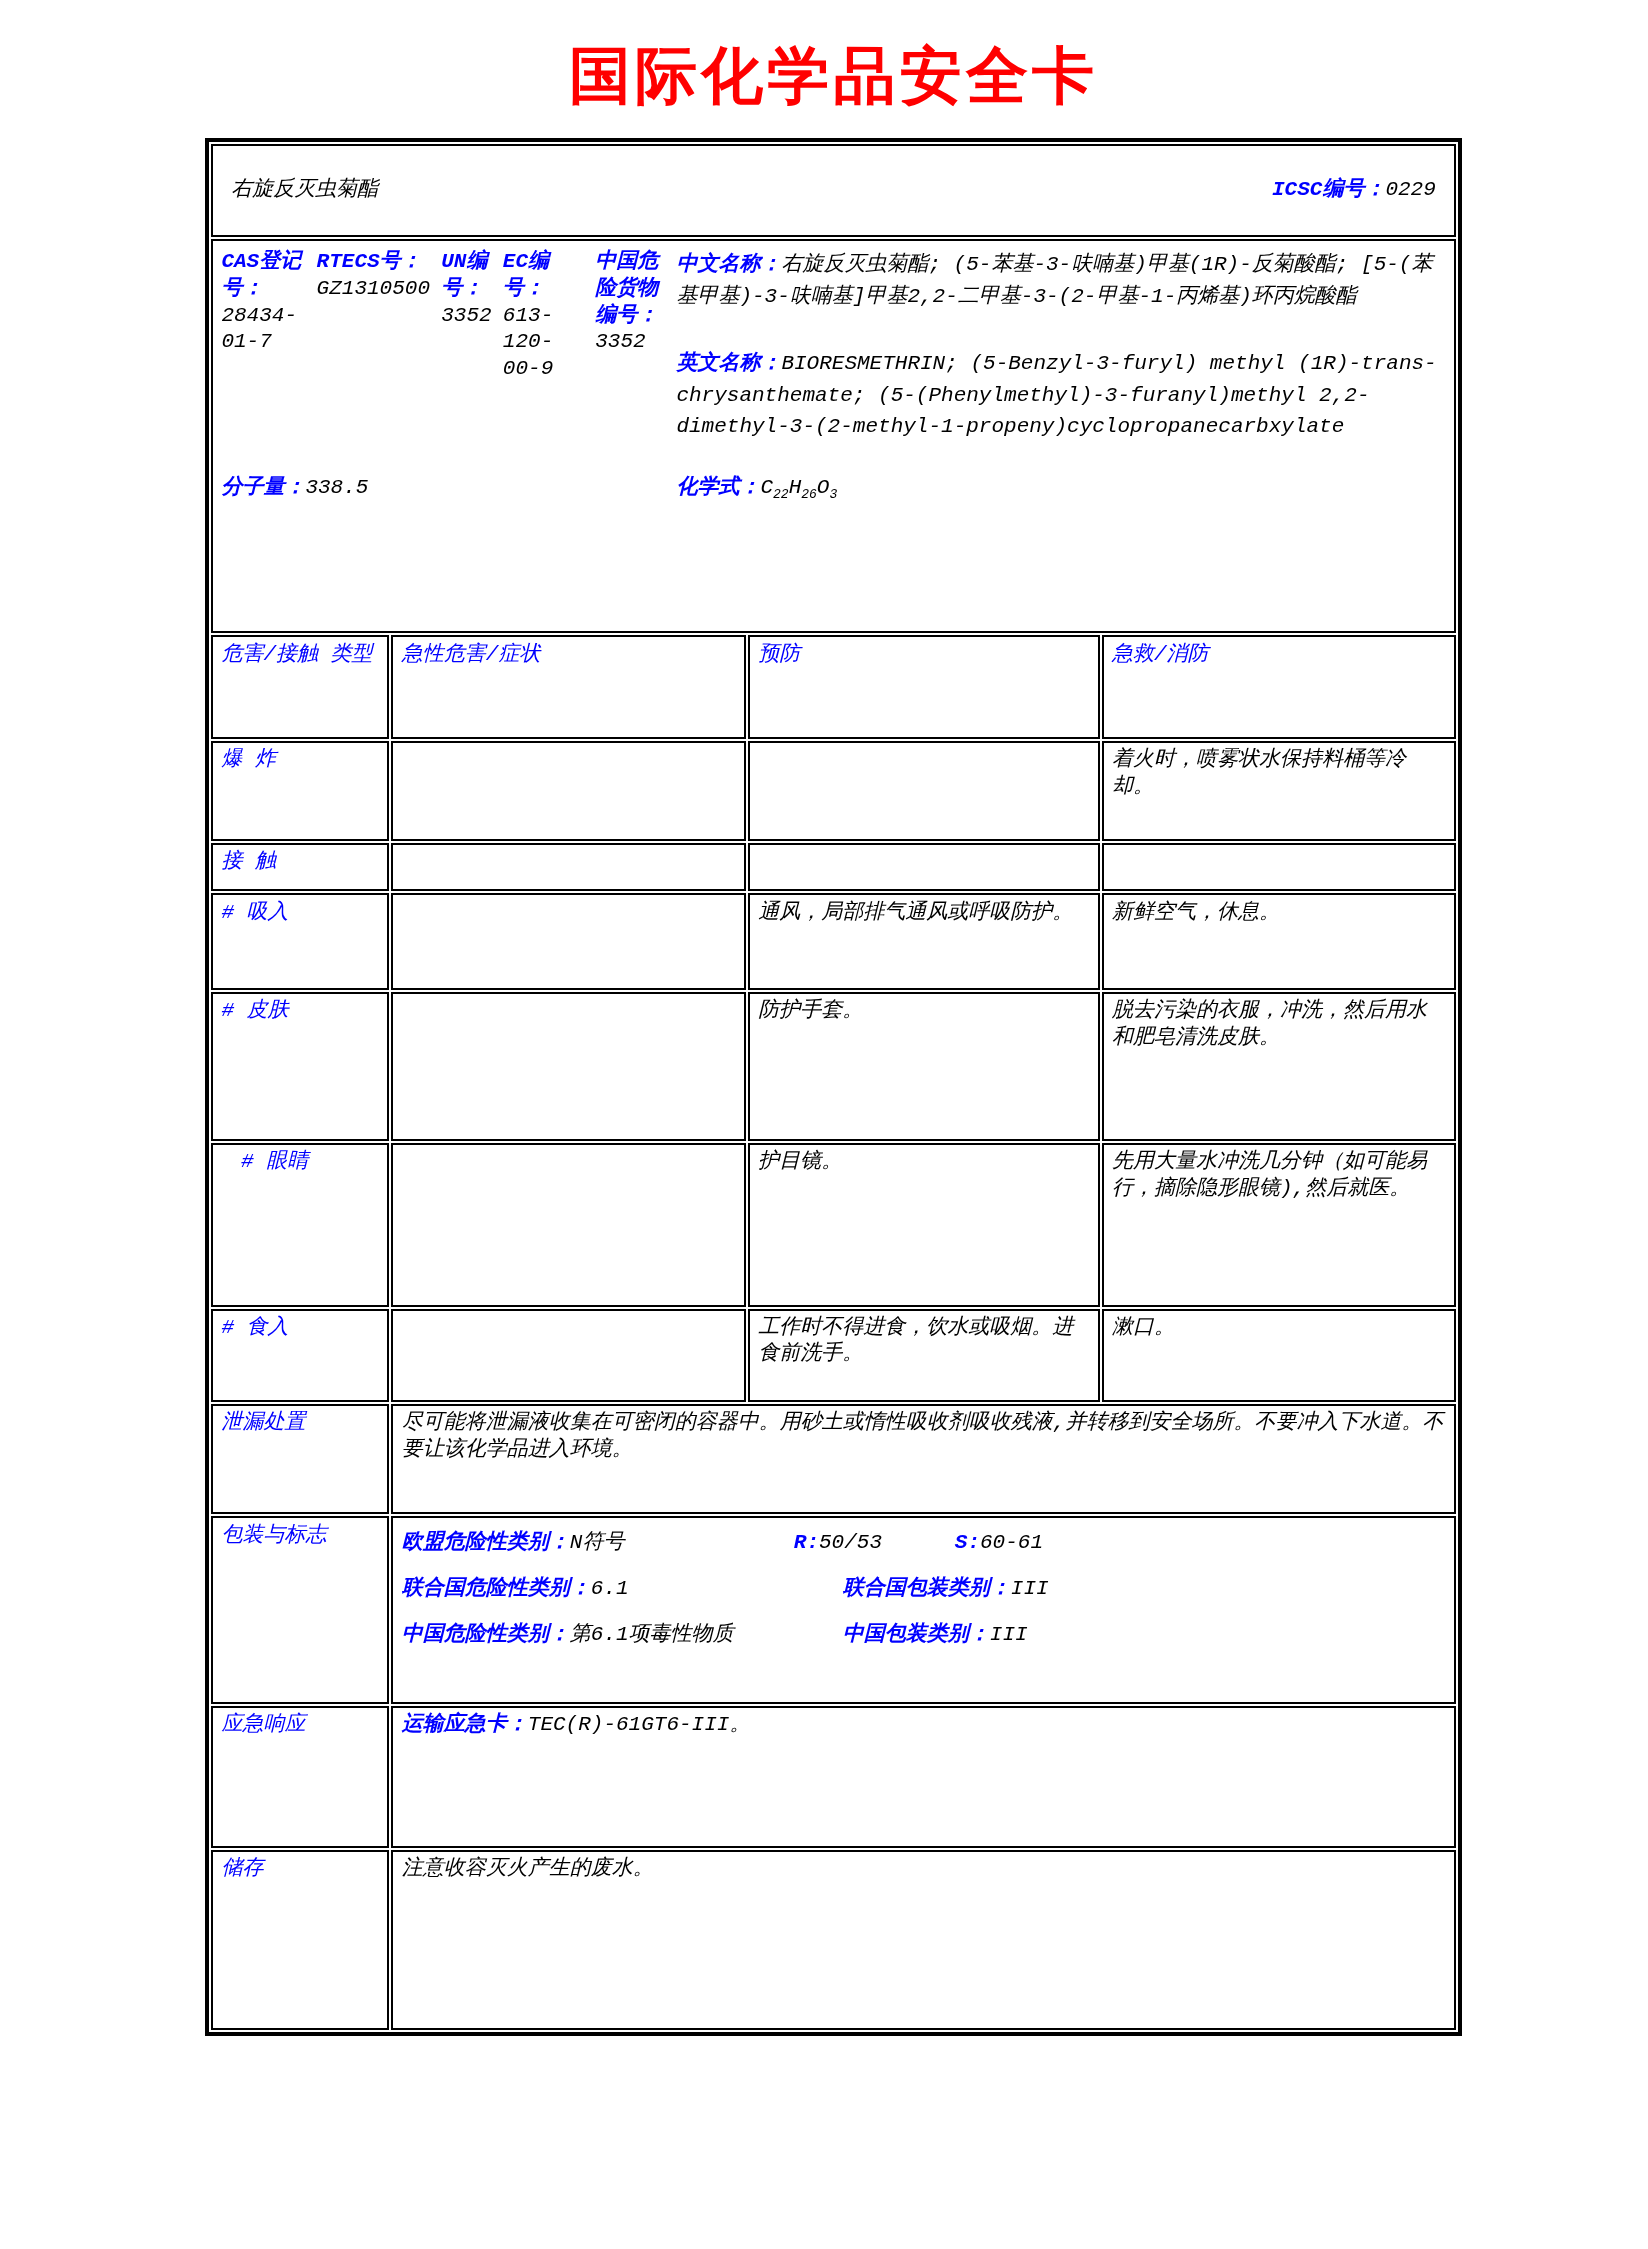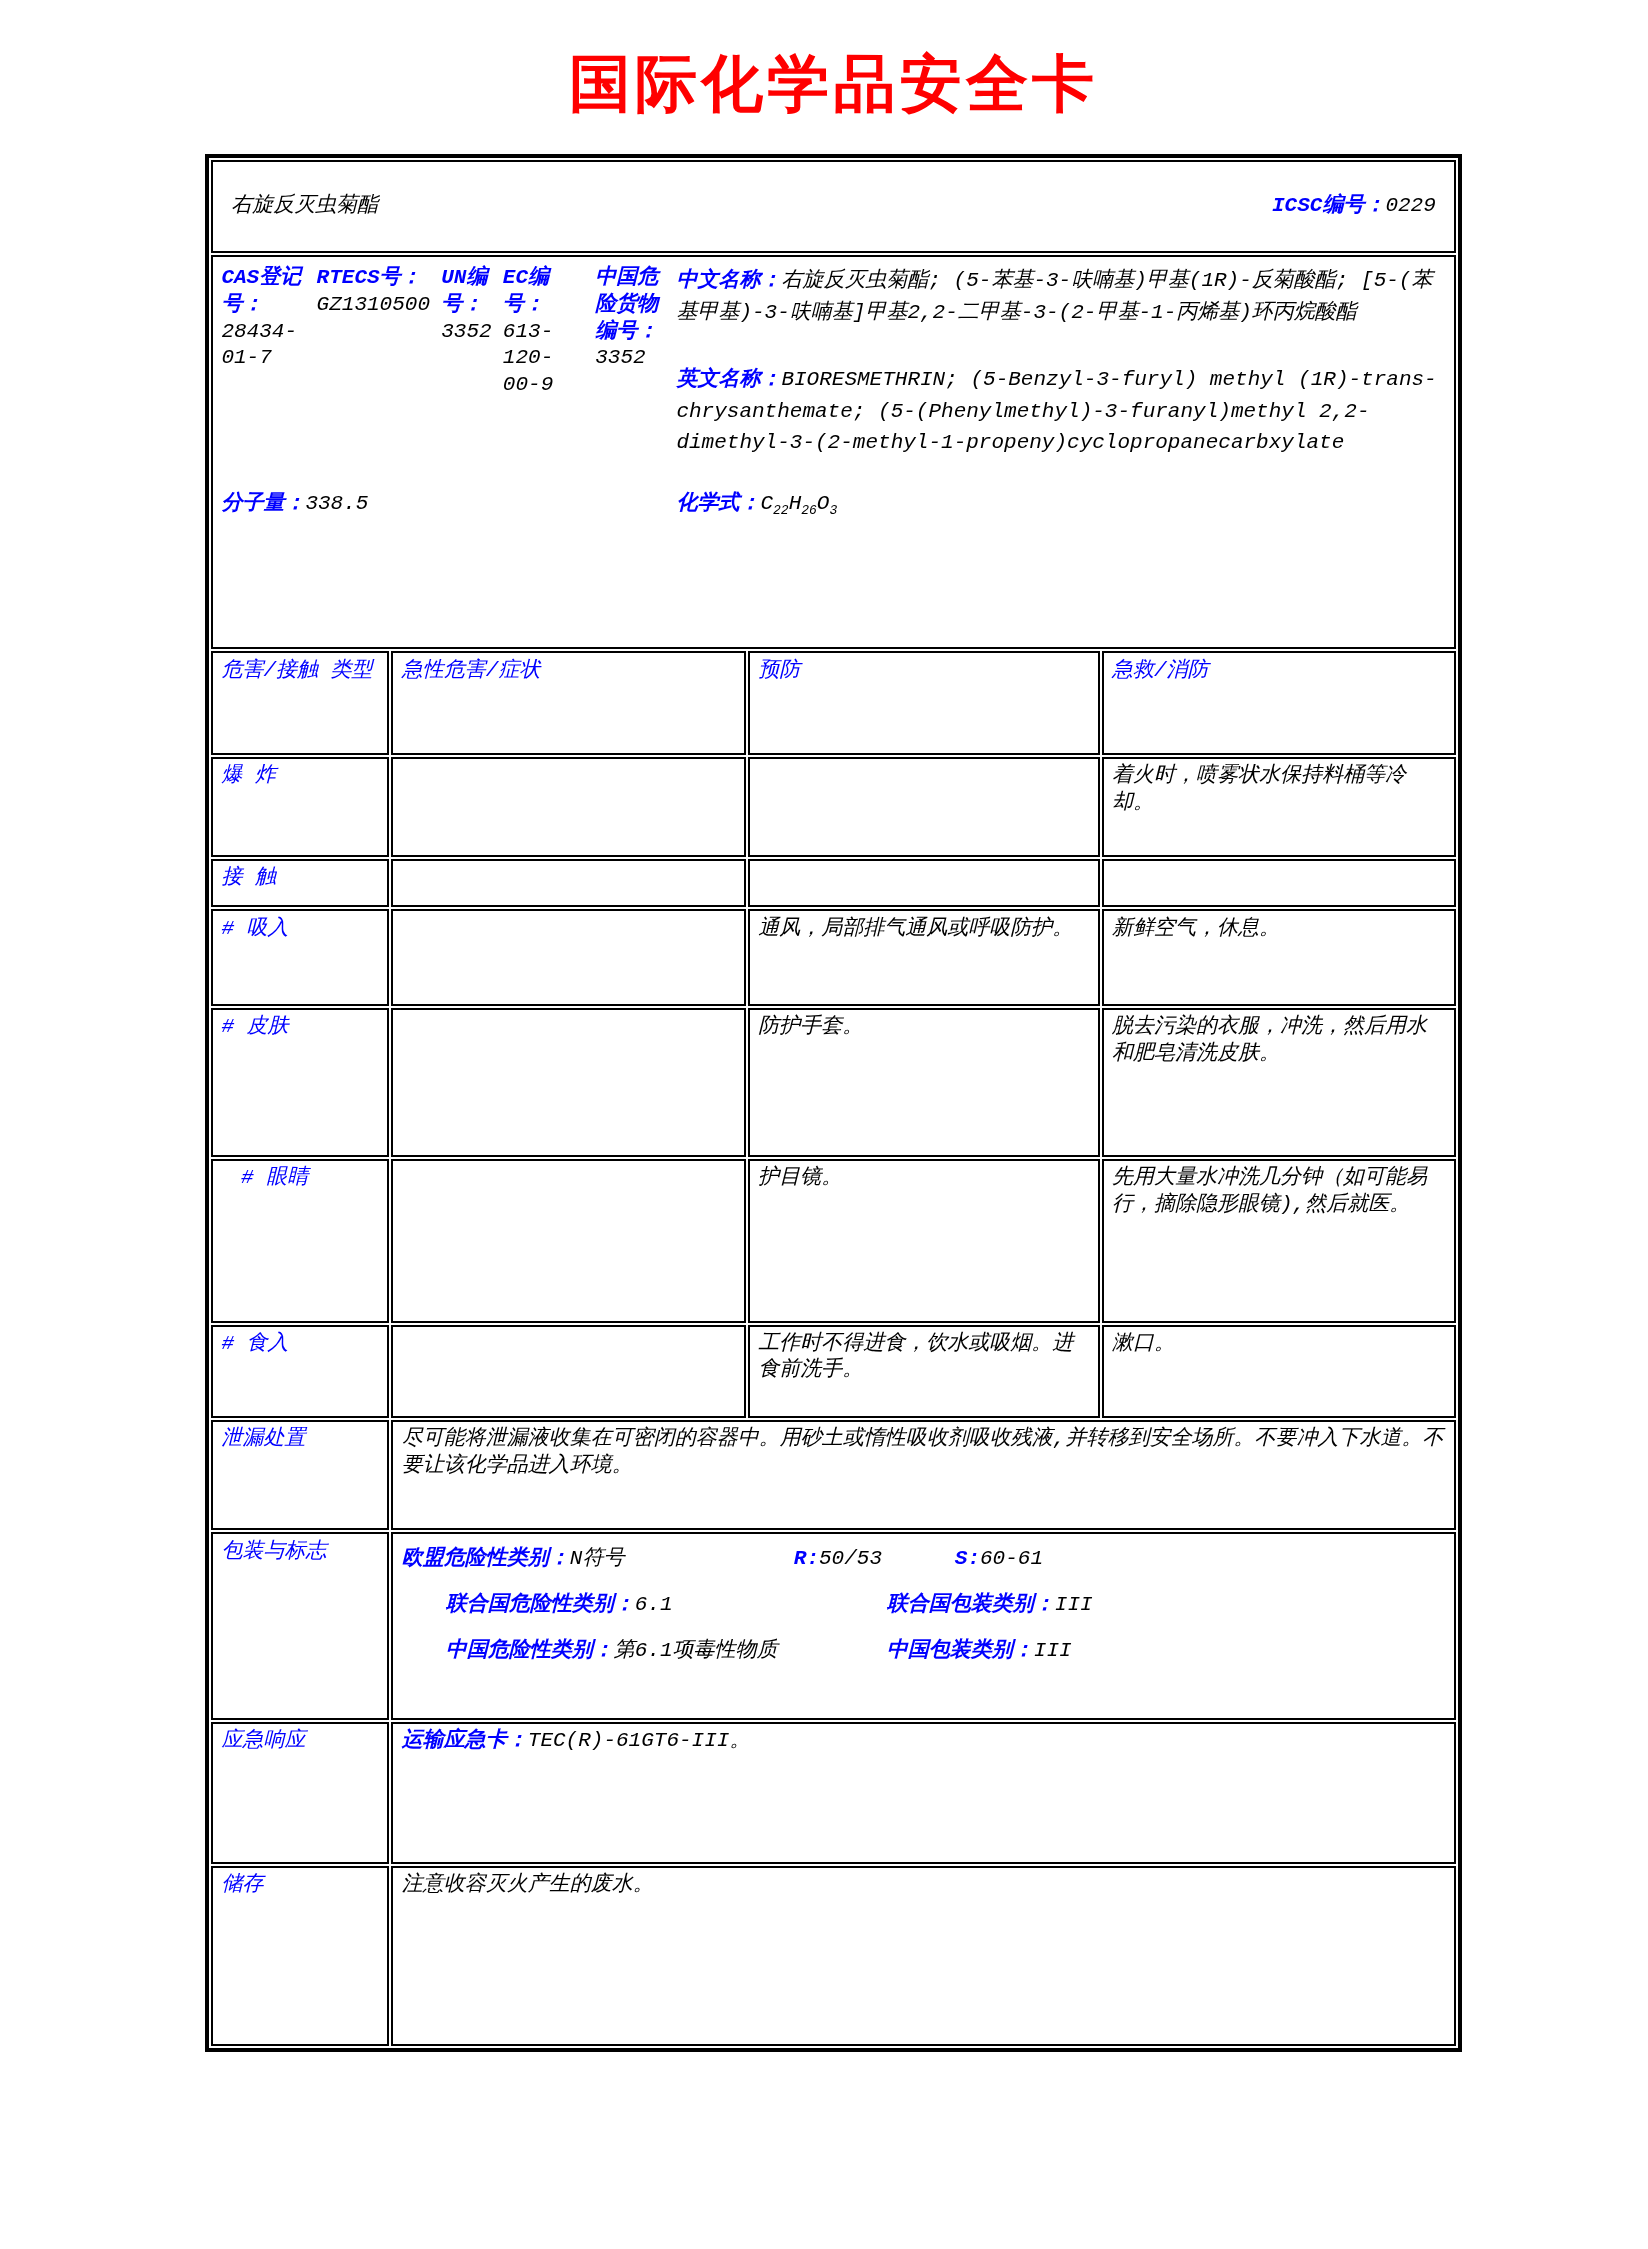--- a/index.html
+++ b/index.html
@@ -3,21 +3,21 @@
 <meta charset="utf-8">
 <style>
   html,body{margin:0;padding:0;background:#ffffff;}
   body{
     width:1649px;
     font-family:"Liberation Mono","DejaVu Sans Mono",monospace;
     color:#000;
   }
   .page{width:1649px;min-height:2250px;background:#fff;}
   .title{
-    margin:8px;
+    margin:0;
     padding-top:34px;
     padding-bottom:19.6px;
     width:1257px;
     margin-left:205px;
     text-align:center;
     color:#ff0000;
     font-size:62px;
     font-weight:bold;
     letter-spacing:4.2px;
     font-family:"Liberation Serif","DejaVu Serif",serif;
@@ -74,21 +74,21 @@
   .info-top{display:flex;align-items:flex-start;}
   .codes{width:455px;display:flex;flex-direction:row;gap:11.2px;padding-top:4.2px;}
   .names{flex:1;padding-top:4.2px;}
   .names p{margin:0;line-height:1.5;}
   .names p.en{margin-top:36px;}
   .mw-line{display:flex;margin-top:32px;margin-bottom:20px;}
   .mw-line .mw{width:455px;}
   .formula sub{font-size:0.62em;}
   .pack-lines{display:flex;flex-direction:column;gap:19.6px;padding-top:7px;}
   .pack-line{display:flex;align-items:flex-start;}
-  .pack-line .p-first{width:441px;margin-left:44px;}
+  .pack-line .p-first{width:441px;}
   .pack-line .p-first-1{width:392px;}
   .pack-line .p-mid{width:161px;}
   .nowrap{white-space:nowrap;}
 </style>
 </head>
 <body>
 
 <div class="page">
 
   <h1 class="title">国际化学品安全卡</h1>

